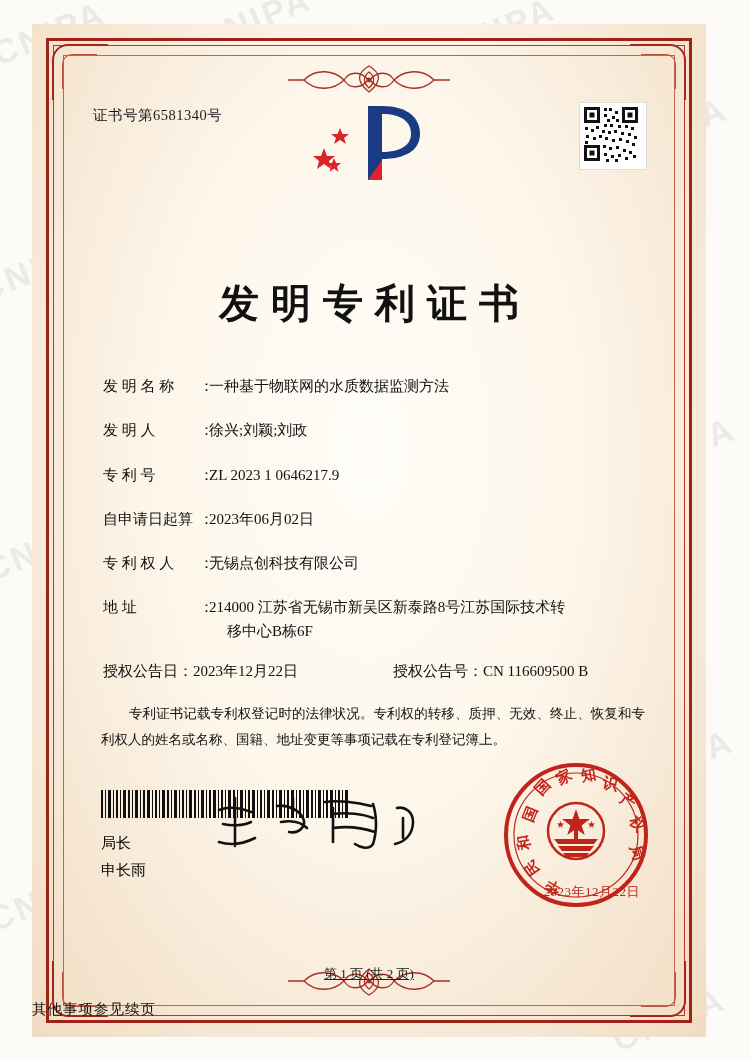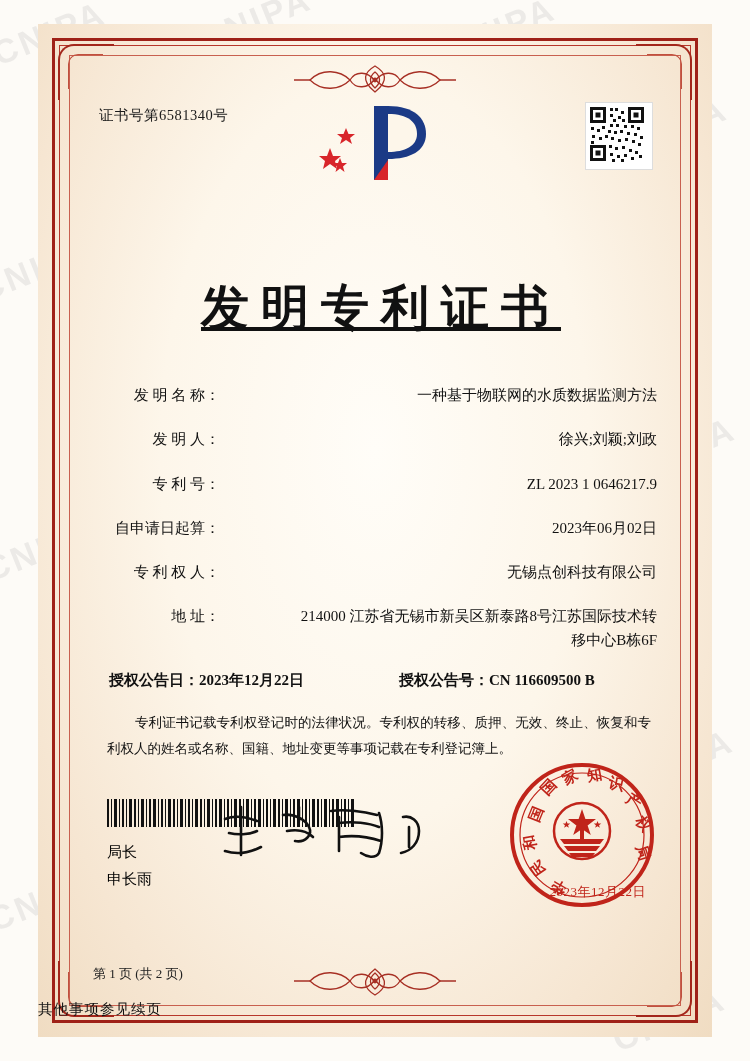--- a/index.html
+++ b/index.html
@@ -30,21 +30,21 @@
     color: rgba(170, 170, 170, 0.20);
     letter-spacing: 3px;
     white-space: nowrap;
     transform: rotate(-22deg);
     font-size: 34px;
   }
 
   
   .page {
     position: absolute;
-    left: 38px;
+    left: 32px;
     top: 24px;
     width: 674px;
     height: 1013px;
     background:
       radial-gradient(ellipse at 50% 42%, #fffdf8 0%, #fdf6ea 45%, #f6e6d2 78%, #f0dcc2 100%);
     z-index: 2;
   }
 
   
   .frame-outer {
@@ -138,42 +138,40 @@
     position: absolute;
     left: 50%;
     transform: translateX(-50%);
     top: -10px;
     width: 130px;
     height: 92px;
   }
 
   .title {
     text-align: center;
-    font-size: 48px;
+    font-size: 40px;
     letter-spacing: 12px;
     color: #111;
     font-family: "DejaVu Serif", serif;
     font-weight: bold;
     margin-top: 78px;
     text-indent: 12px;
-    text-decoration: underline;
   }
 
   .fields {
     margin-top: 44px;
     padding-left: 16px;
     font-size: 15px;
     color: #111;
     line-height: 1.55;
   }
   .field-row {
     display: flex;
     align-items: flex-start;
     margin-bottom: 21px;
-    text-align: right;
   }
   .field-label {
     width: 96px;
     flex: 0 0 96px;
     letter-spacing: 0;
     white-space: nowrap;
   }
   .field-sep { width: 10px; flex: 0 0 10px; }
   .field-value { flex: 1; }
   .field-value .line2 { display: block; margin-left: 18px; }
@@ -234,22 +232,24 @@
     color: #c0241a;
     z-index: 6;
     letter-spacing: 0.5px;
   }
 
   .page-no {
     position: absolute;
     left: 0;
     right: 0;
     bottom: -6px;
+    text-align: center;
     font-size: 13px;
     color: #222;
+    text-decoration: underline;
   }
 
   .footer-note {
     position: absolute;
     left: 0;
     right: 0;
     bottom: 18px;
     text-align: left;
     font-size: 14.5px;
     color: #111;
@@ -433,21 +433,21 @@
 
       <div class="field-row">
         <span class="field-label">地 址</span>
         <span class="field-sep">：</span>
         <span class="field-value">
           <span>214000 江苏省无锡市新吴区新泰路8号江苏国际技术转</span>
           <span class="line2">移中心B栋6F</span>
         </span>
       </div>
 
-      <div class="row-inline" style="margin-top:-4px;font-weight:bold;">
+      <div class="row-inline" style="margin-top:-4px;">
         <span class="seg1">
           <span>授权公告日：</span><span>2023年12月22日</span>
         </span>
         <span>
           <span>授权公告号：</span><span>CN 116609500 B</span>
         </span>
       </div>
     </div>
 
     <div class="para">专利证书记载专利权登记时的法律状况。专利权的转移、质押、无效、终止、恢复和专利权人的姓名或名称、国籍、地址变更等事项记载在专利登记簿上。</div>

